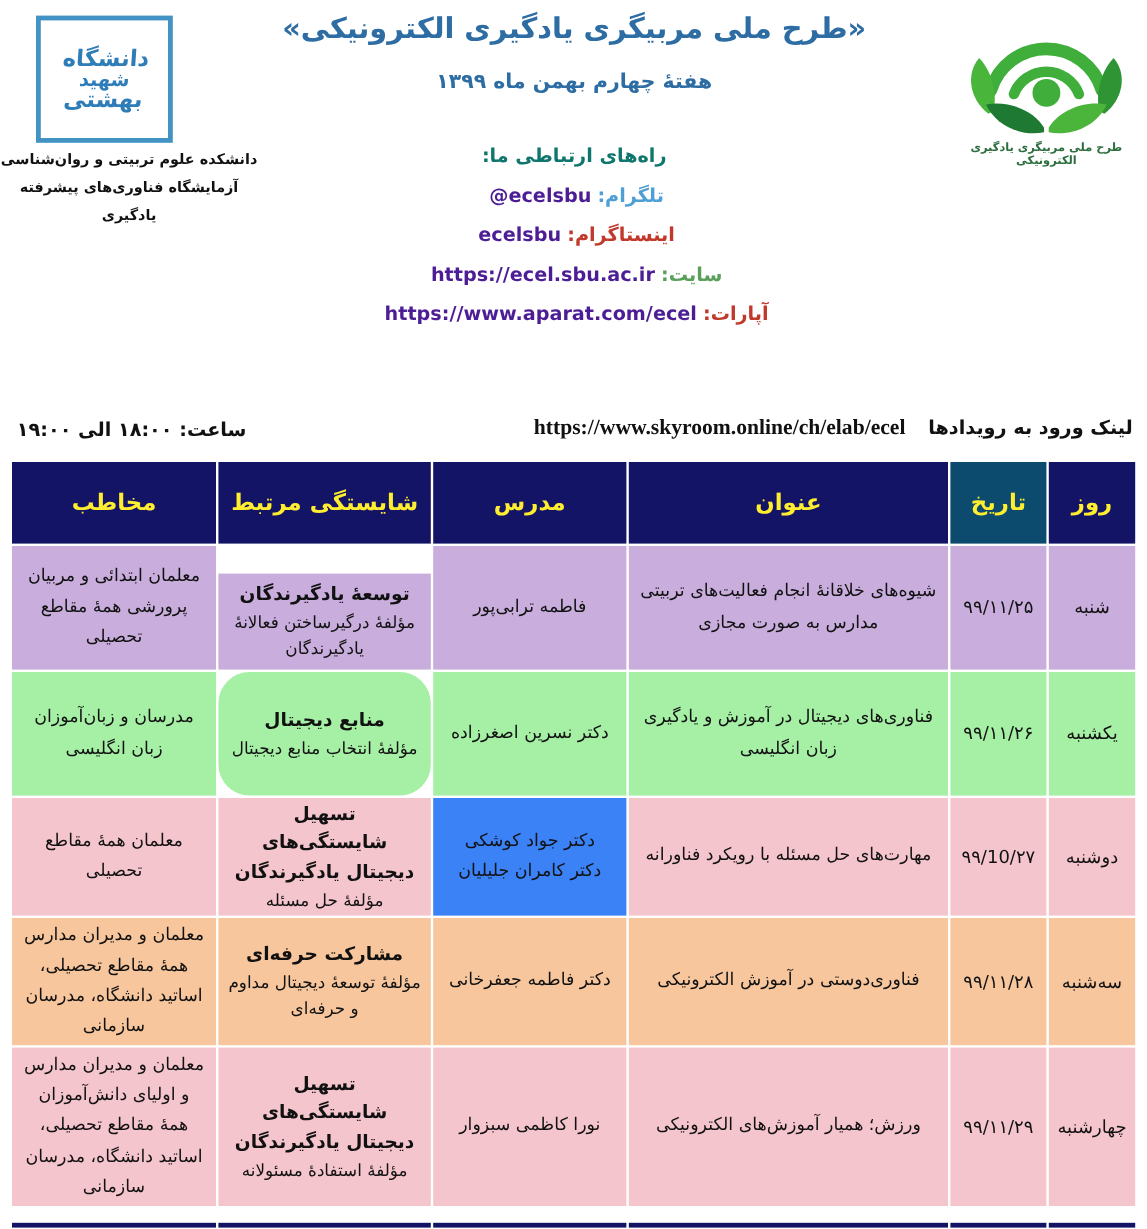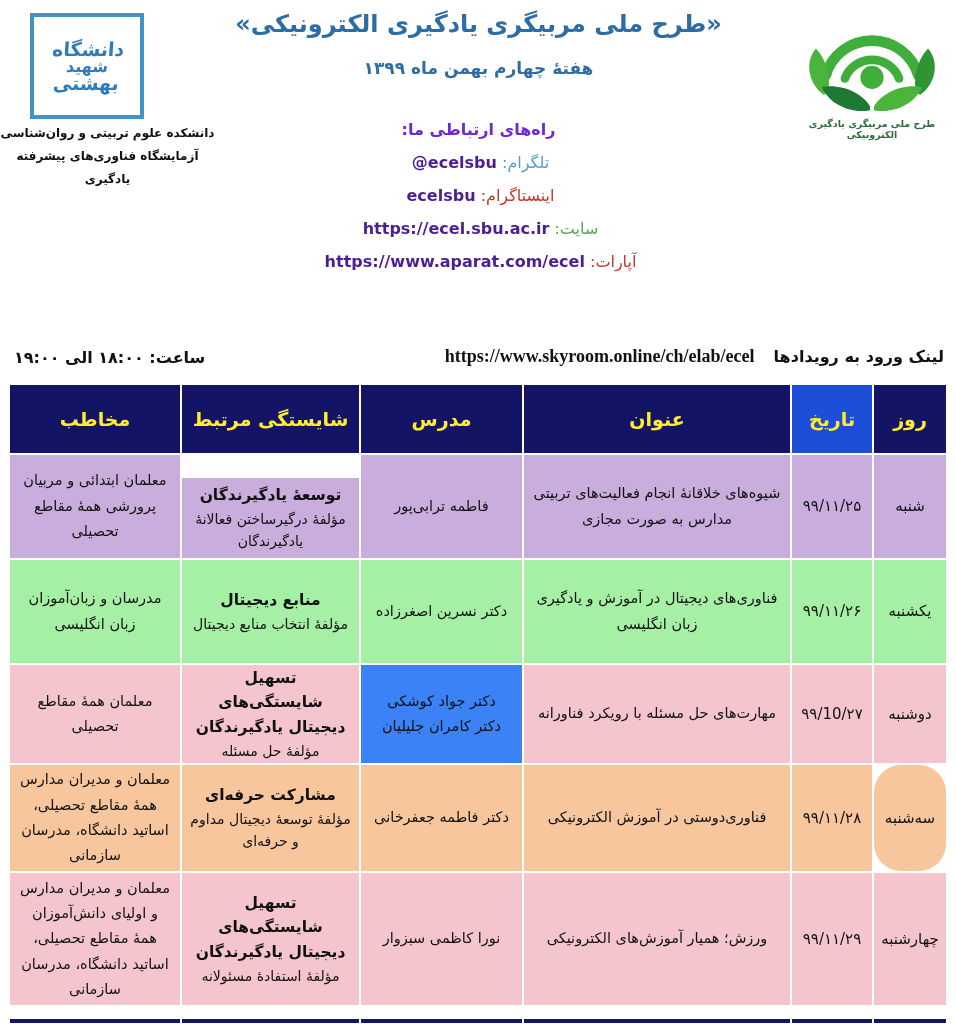--- a/index.html
+++ b/index.html
@@ -13,23 +13,23 @@
               color:#2e7cb8;font-weight:bold;transform:skewX(-4deg);}
   .sbu-callig span{font-size:19px;}
   .sbu-callig span:nth-child(2){font-size:16px;}
   .faculty{position:absolute;left:0;top:122px;width:215px;text-align:center;direction:rtl;}
   .faculty div{font-size:12px;font-weight:bold;color:#111;line-height:1.9;}
 
   
   .center-block{position:absolute;left:180px;right:179px;top:8px;text-align:center;direction:rtl;}
   .main-title{font-size:24px;font-weight:bold;color:#2e6da4;line-height:1.4;}
   .sub-title{font-size:17px;font-weight:bold;color:#2e6da4;margin-top:16px;}
-  .contact-heading{font-size:16px;font-weight:bold;color:#6d28d9;margin-top:42px;}
+  .contact-heading{font-size:16px;font-weight:bold;color:#0f766e;margin-top:42px;}
   .contact-line{margin-top:14px;font-size:16px;direction:rtl;}
-  .contact-line .lbl{font-weight:normal;text-align:center;}
+  .contact-line .lbl{font-weight:bold;text-align:center;}
   .contact-line .val{font-weight:bold;color:#4c1d95;margin-left:4px;}
   .lbl-telegram{color:#4f9fd6;}
   .lbl-instagram{color:#c0392b;}
   .lbl-site{color:#5aa05a;}
   .lbl-aparat{color:#c0392b;}
   .val{unicode-bidi:isolate;}
 
   
   .plan-logo{position:absolute;right:6px;top:2px;width:156px;text-align:center;}
   .plan-logo-caption{font-size:9.5px;font-weight:bold;color:#2d6e3f;margin-top:-4px;direction:rtl;}
@@ -116,21 +116,21 @@
     <div class="event-time">ساعت: ۱۸:۰۰ الی ۱۹:۰۰</div>
     <div class="event-link">
       <span class="link-label">لینک ورود به رویدادها</span>
       <span class="link-url">https://www.skyroom.online/ch/elab/ecel</span>
     </div>
   </div>
 
   <div class="tbl">
 
     <div class="c h" style="background: rgb(20, 20, 102);">روز</div>
-    <div class="c h" style="background: #1d4ed8;">تاریخ</div>
+    <div class="c h" style="background: #0c4a6e;">تاریخ</div>
     <div class="c h" style="background: rgb(20, 20, 102);">عنوان</div>
     <div class="c h" style="background: rgb(20, 20, 102);">مدرس</div>
     <div class="c h" style="background: rgb(20, 20, 102);">شایستگی مرتبط</div>
     <div class="c h" style="background: rgb(20, 20, 102);">مخاطب</div>
 
     <div class="c cell-day" style="background: rgb(201, 174, 221);">شنبه</div>
     <div class="c cell-date" dir="ltr" style="background: rgb(201, 174, 221);">۹۹/۱۱/۲۵</div>
     <div class="c" style="background: rgb(201, 174, 221);">شیوه‌های خلاقانهٔ انجام فعالیت‌های تربیتی مدارس به صورت مجازی</div>
     <div class="c" style="background: rgb(201, 174, 221);">
       <span class="instr-line">فاطمه ترابی‌پور</span>
@@ -140,40 +140,40 @@
       <span class="comp-detail">مؤلفهٔ درگیرساختن فعالانهٔ یادگیرندگان</span>
     </div>
     <div class="c" style="background: rgb(201, 174, 221);">معلمان ابتدائی و مربیان پرورشی همهٔ مقاطع تحصیلی</div>
 
     <div class="c cell-day" style="background: rgb(166, 240, 166);">یکشنبه</div>
     <div class="c cell-date" dir="ltr" style="background: rgb(166, 240, 166);">۹۹/۱۱/۲۶</div>
     <div class="c" style="background: rgb(166, 240, 166);">فناوری‌های دیجیتال در آموزش و یادگیری زبان انگلیسی</div>
     <div class="c" style="background: rgb(166, 240, 166); text-align: center;">
       <span class="instr-line">دکتر نسرین اصغرزاده</span>
     </div>
-    <div class="c" style="background: rgb(166, 240, 166);">
+    <div class="c" style="background: rgb(166, 240, 166); border-radius: 26px;">
       <span class="comp-title">منابع دیجیتال</span>
       <span class="comp-detail">مؤلفهٔ انتخاب منابع دیجیتال</span>
     </div>
     <div class="c" style="background: rgb(166, 240, 166);">مدرسان و زبان‌آموزان زبان انگلیسی</div>
 
     <div class="c cell-day" style="background: rgb(245, 197, 206);">دوشنبه</div>
     <div class="c cell-date" dir="ltr" style="background: rgb(245, 197, 206);">۹۹/10/۲۷</div>
     <div class="c" style="background: rgb(245, 197, 206);">مهارت‌های حل مسئله با رویکرد فناورانه</div>
     <div class="c" style="background: #3b82f6;">
       <span class="instr-line">دکتر جواد کوشکی</span>
       <span class="instr-line">دکتر کامران جلیلیان</span>
     </div>
     <div class="c" style="background: rgb(245, 197, 206);">
       <span class="comp-title">تسهیل شایستگی‌های دیجیتال یادگیرندگان</span>
       <span class="comp-detail">مؤلفهٔ حل مسئله</span>
     </div>
     <div class="c" style="background: rgb(245, 197, 206);">معلمان همهٔ مقاطع تحصیلی</div>
 
-    <div class="c cell-day" style="background: rgb(247, 198, 157); border-radius: 27px;">سه‌شنبه</div>
+    <div class="c cell-day" style="background: rgb(247, 198, 157);">سه‌شنبه</div>
     <div class="c cell-date" dir="ltr" style="background: rgb(247, 198, 157);">۹۹/۱۱/۲۸</div>
     <div class="c" style="background: rgb(247, 198, 157);">فناوری‌دوستی در آموزش الکترونیکی</div>
     <div class="c" style="background: rgb(247, 198, 157);">
       <span class="instr-line">دکتر فاطمه جعفرخانی</span>
     </div>
     <div class="c" style="background: rgb(247, 198, 157);">
       <span class="comp-title">مشارکت حرفه‌ای</span>
       <span class="comp-detail">مؤلفهٔ توسعهٔ دیجیتال مداوم و حرفه‌ای</span>
     </div>
     <div class="c" style="background: rgb(247, 198, 157);">معلمان و مدیران مدارس همهٔ مقاطع تحصیلی، اساتید دانشگاه، مدرسان سازمانی</div>

